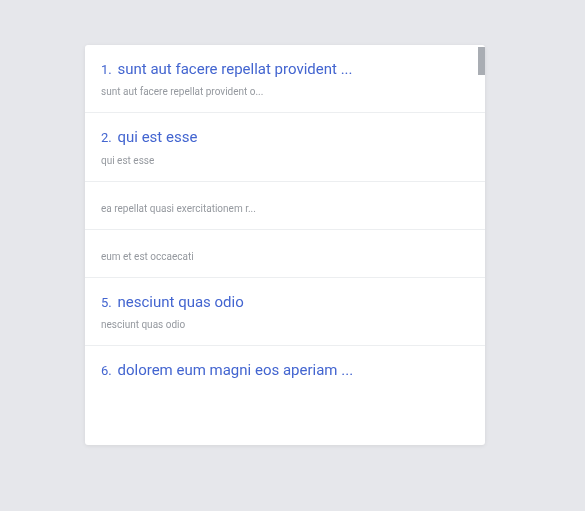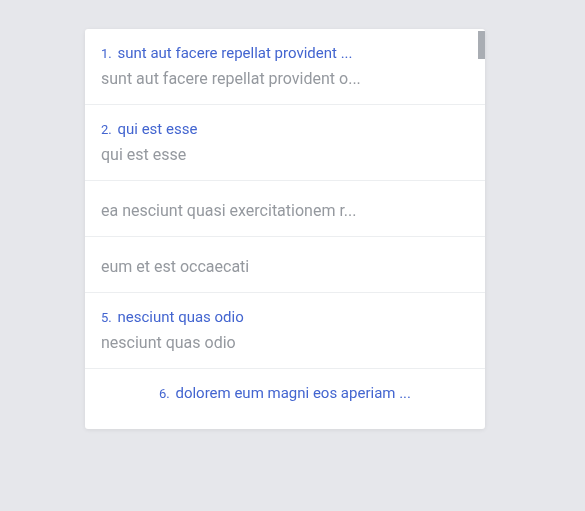--- a/index.html
+++ b/index.html
@@ -7,54 +7,54 @@
     background: #e6e7eb;
     font-family: -apple-system, BlinkMacSystemFont, "Segoe UI", Roboto, "Helvetica Neue", Arial, sans-serif;
     width: 585px;
     height: 511px;
     overflow: hidden;
     position: relative;
   }
   .card {
     position: absolute;
     left: 85px;
-    top: 29px;
+    top: 45px;
     width: 400px;
     height: 400px;
     background: #ffffff;
     border-radius: 3px;
     box-shadow: 0 1px 4px rgba(0,0,0,0.08);
     overflow: hidden;
   }
   .list {
     width: 100%;
     height: 100%;
     overflow-y: auto;
   }
   .list-item {
     padding: 14px 16px 14px 16px;
     border-bottom: 1px solid #eceef0;
   }
-  .list-item:last-child { border-bottom: none; text-align: center; }
+  .list-item:last-child { border-bottom: none; }
   .title-line {
     font-size: 15px;
     color: #4365d0;
     line-height: 1.35;
     white-space: nowrap;
     overflow: hidden;
     text-overflow: ellipsis;
   }
   .title-line .num {
     font-size: 13px;
     color: #4365d0;
     margin-right: 2px;
   }
   .body-line {
     margin-top: 6px;
-    font-size: 16px;
+    font-size: 10px;
     color: #95999f;
     line-height: 1.3;
     white-space: nowrap;
     overflow: hidden;
     text-overflow: ellipsis;
   }
   
   .list::-webkit-scrollbar { width: 8px; }
   .list::-webkit-scrollbar-track { background: transparent; }
   .list::-webkit-scrollbar-thumb { background: #b6b9be; border-radius: 0; }
@@ -84,21 +84,21 @@
 
     <div class="list-item">
       <div class="title-line">
         <span class="num">2.</span>
         <span>qui est esse</span>
       </div>
       <div class="body-line">qui est esse</div>
     </div>
 
     <div class="list-item">
-      <div class="body-line">ea nesciunt quasi exercitationem r...</div>
+      <div class="body-line">ea repellat quasi exercitationem r...</div>
     </div>
 
     <div class="list-item">
       <div class="body-line">eum et est occaecati</div>
     </div>
 
     <div class="list-item">
       <div class="title-line">
         <span class="num">5.</span>
         <span>nesciunt quas odio</span>

